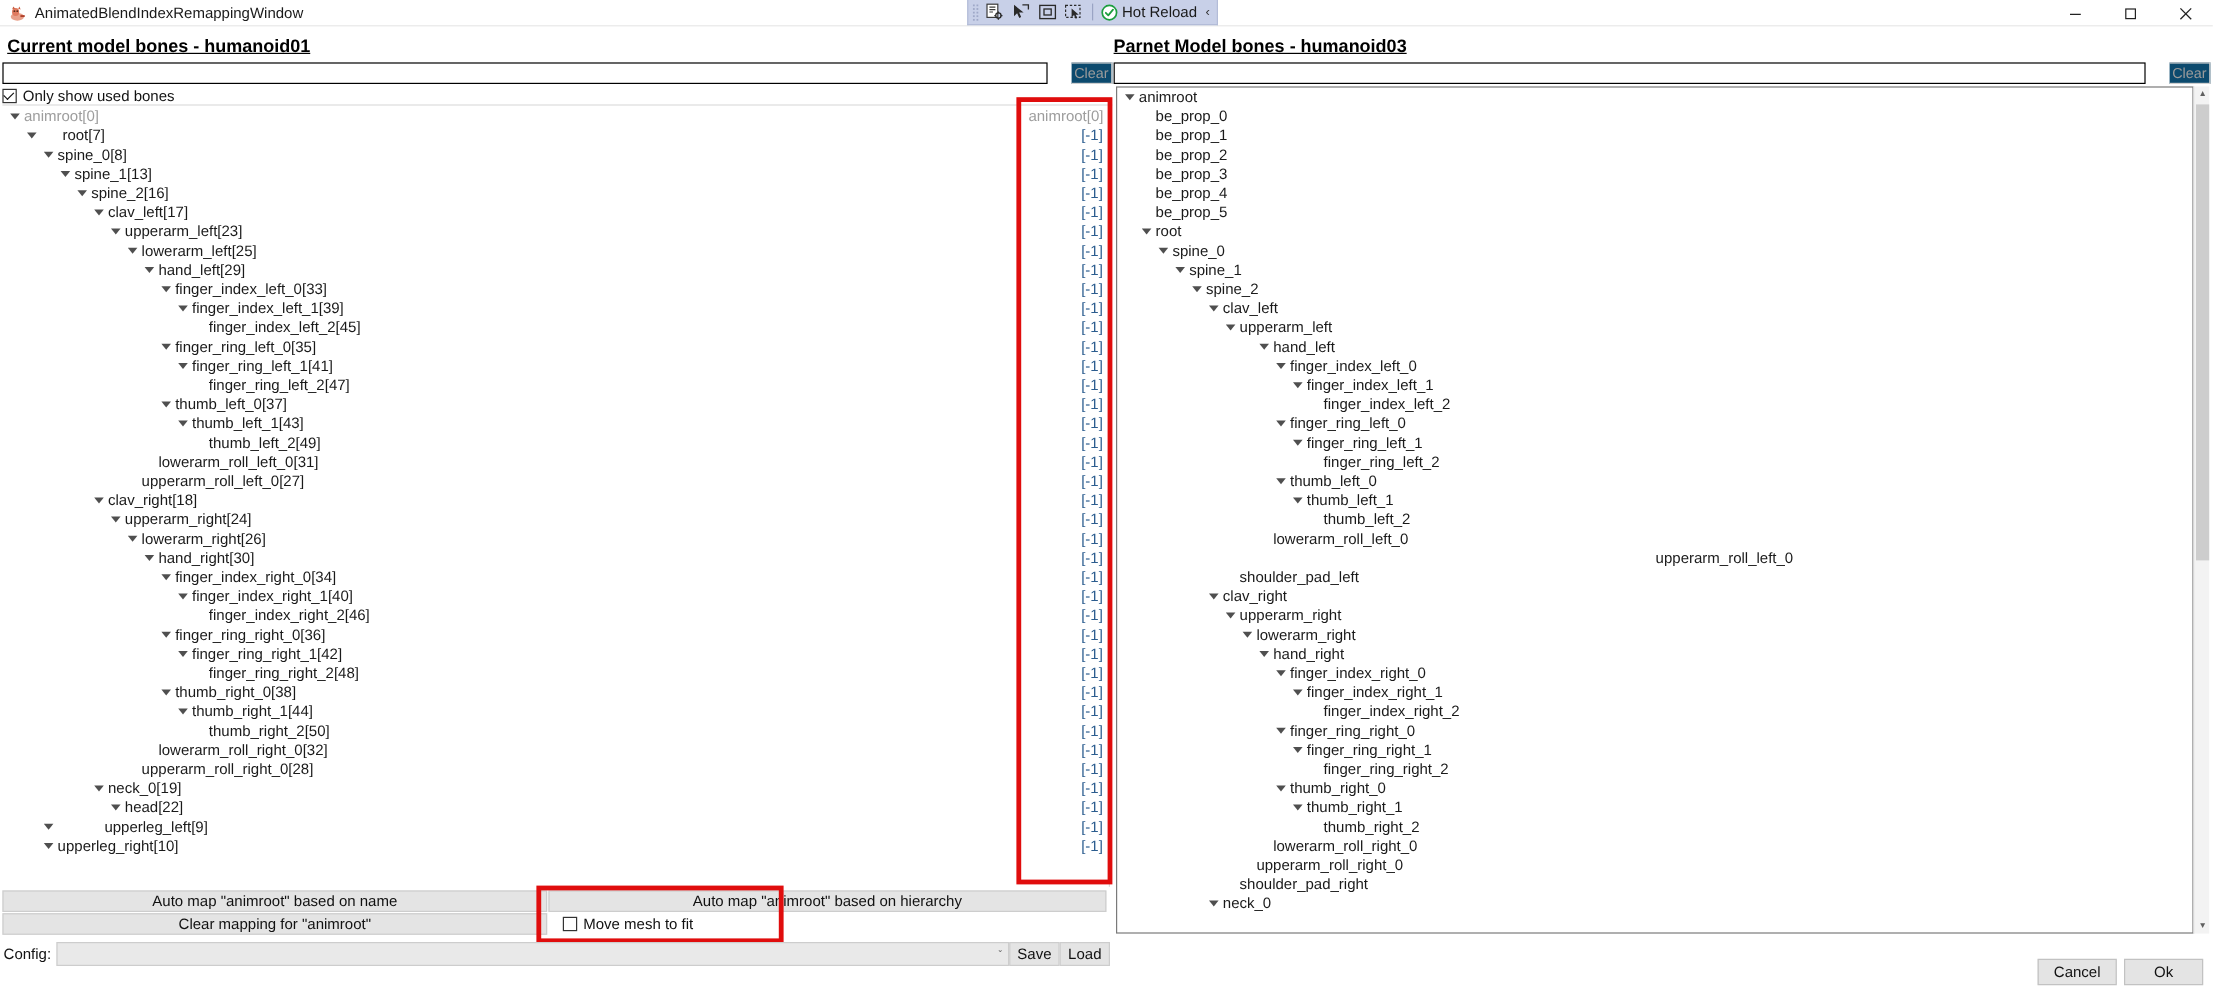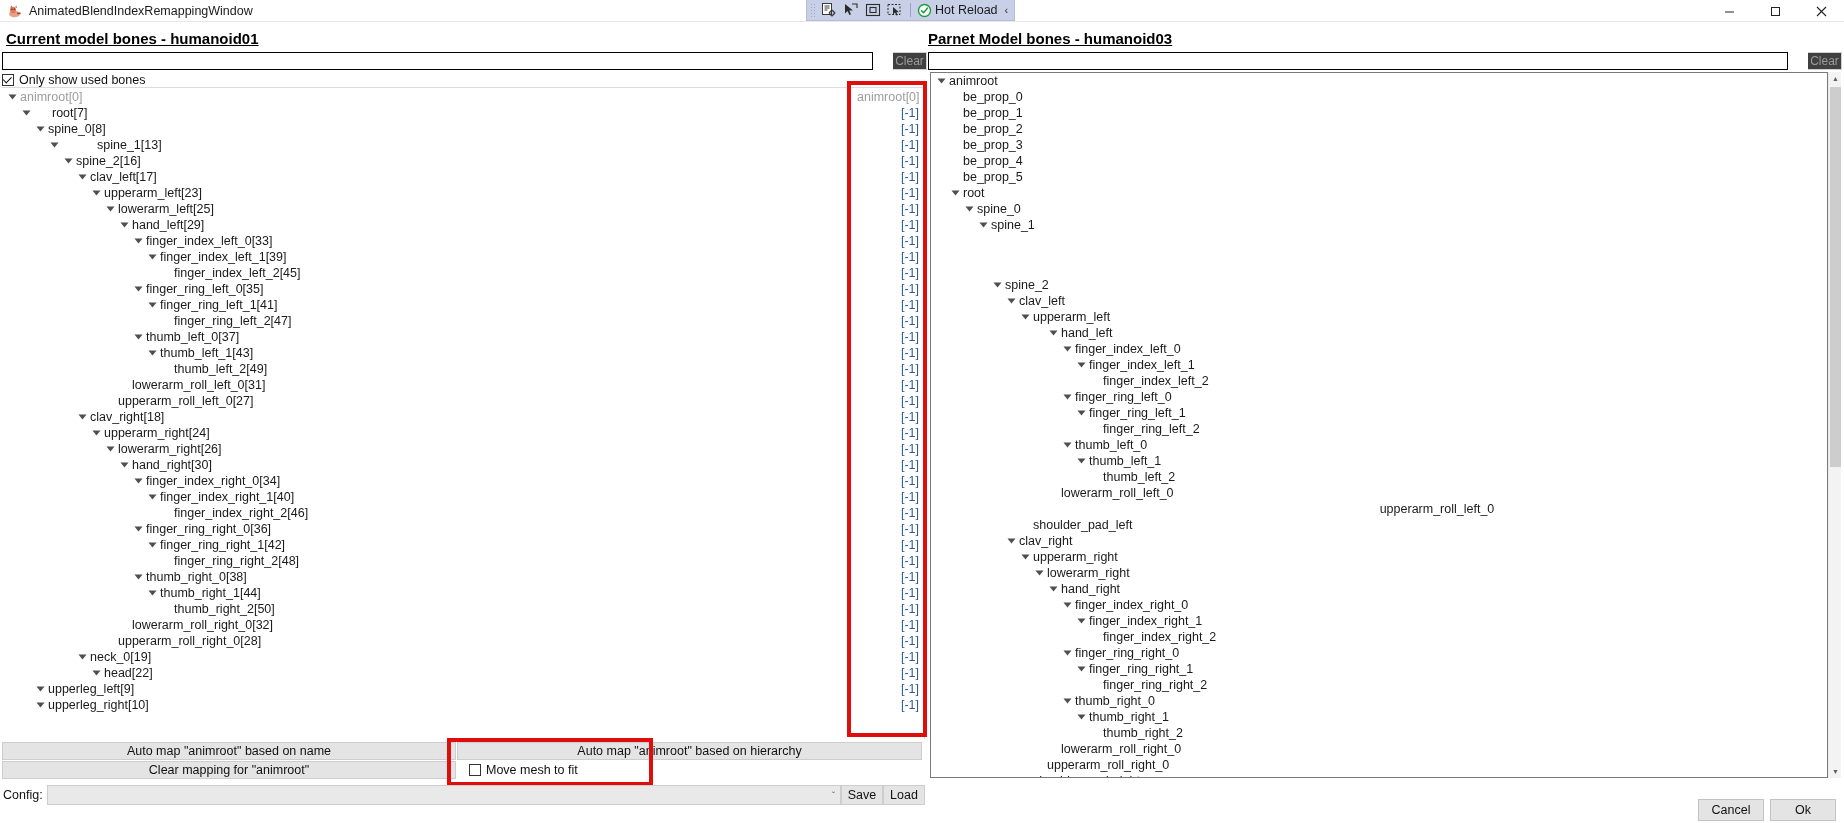--- a/index.html
+++ b/index.html
@@ -78,21 +78,21 @@
   #left-filter-row  { left: 2px;   top: 52px; width: 925px; }
   #right-filter-row { left: 928px; top: 52px; width: 914px; }
   .filter-input {
     flex: 1 1 auto; height: 18px;
     border: 1px solid #000; background: #fff;
     font-family: "Liberation Sans", sans-serif; font-size: 12px;
     padding: 0 3px; outline: none; color: #000;
   }
   .clear-btn {
     flex: none; width: 34px; height: 18px;
-    background: #404040; border: 1px solid #cfcfcf; border-left: none;
+    background: #0c4a6e; border: 1px solid #cfcfcf; border-left: none;
     font-size: 12px; color: #9a9a9a;
     display: flex; align-items: center; justify-content: center;
     cursor: default;
     margin-left: 20px;
   }
 
   
   #used-bones-row {
     position: absolute; left: 2px; top: 72px; width: 925px; height: 16px;
     display: flex; align-items: center;
@@ -359,21 +359,21 @@
       <span class="tlabel">animroot[0]</span>
     </div>
     <div class="tnode" style="padding-left: 22px; gap: 18px;">
       <span class="arrow"></span>
       <span class="tlabel">root[7]</span>
     </div>
     <div class="tnode" style="padding-left: 36px;">
       <span class="arrow"></span>
       <span class="tlabel">spine_0[8]</span>
     </div>
-    <div class="tnode" style="padding-left: 50px; gap: 35px;">
+    <div class="tnode" style="padding-left: 50px;">
       <span class="arrow"></span>
       <span class="tlabel">spine_1[13]</span>
     </div>
     <div class="tnode" style="padding-left: 64px;">
       <span class="arrow"></span>
       <span class="tlabel">spine_2[16]</span>
     </div>
     <div class="tnode" style="padding-left: 78px;">
       <span class="arrow"></span>
       <span class="tlabel">clav_left[17]</span>
@@ -495,21 +495,21 @@
       <span class="tlabel">upperarm_roll_right_0[28]</span>
     </div>
     <div class="tnode" style="padding-left: 78px;">
       <span class="arrow"></span>
       <span class="tlabel">neck_0[19]</span>
     </div>
     <div class="tnode" style="padding-left: 92px;">
       <span class="arrow"></span>
       <span class="tlabel">head[22]</span>
     </div>
-    <div class="tnode" style="padding-left: 36px;">
+    <div class="tnode" style="padding-left: 36px; gap: 39px;">
       <span class="arrow"></span>
       <span class="tlabel">upperleg_left[9]</span>
     </div>
     <div class="tnode" style="padding-left: 36px;">
       <span class="arrow"></span>
       <span class="tlabel">upperleg_right[10]</span>
     </div>
   </div>
 <div id="index-col">
     <div class="inode dim">animroot[0]</div>
@@ -588,21 +588,21 @@
       <span class="tlabel">root</span>
     </div>
     <div class="tnode" style="padding-left: 36px;">
       <span class="arrow"></span>
       <span class="tlabel">spine_0</span>
     </div>
     <div class="tnode" style="padding-left: 50px;">
       <span class="arrow"></span>
       <span class="tlabel">spine_1</span>
     </div>
-    <div class="tnode" style="padding-left: 64px; margin-top: 44px;">
+    <div class="tnode" style="padding-left: 64px;">
       <span class="arrow"></span>
       <span class="tlabel">spine_2</span>
     </div>
     <div class="tnode" style="padding-left: 78px;">
       <span class="arrow"></span>
       <span class="tlabel">clav_left</span>
     </div>
     <div class="tnode" style="padding-left: 92px;">
       <span class="arrow"></span>
       <span class="tlabel">upperarm_left</span>

